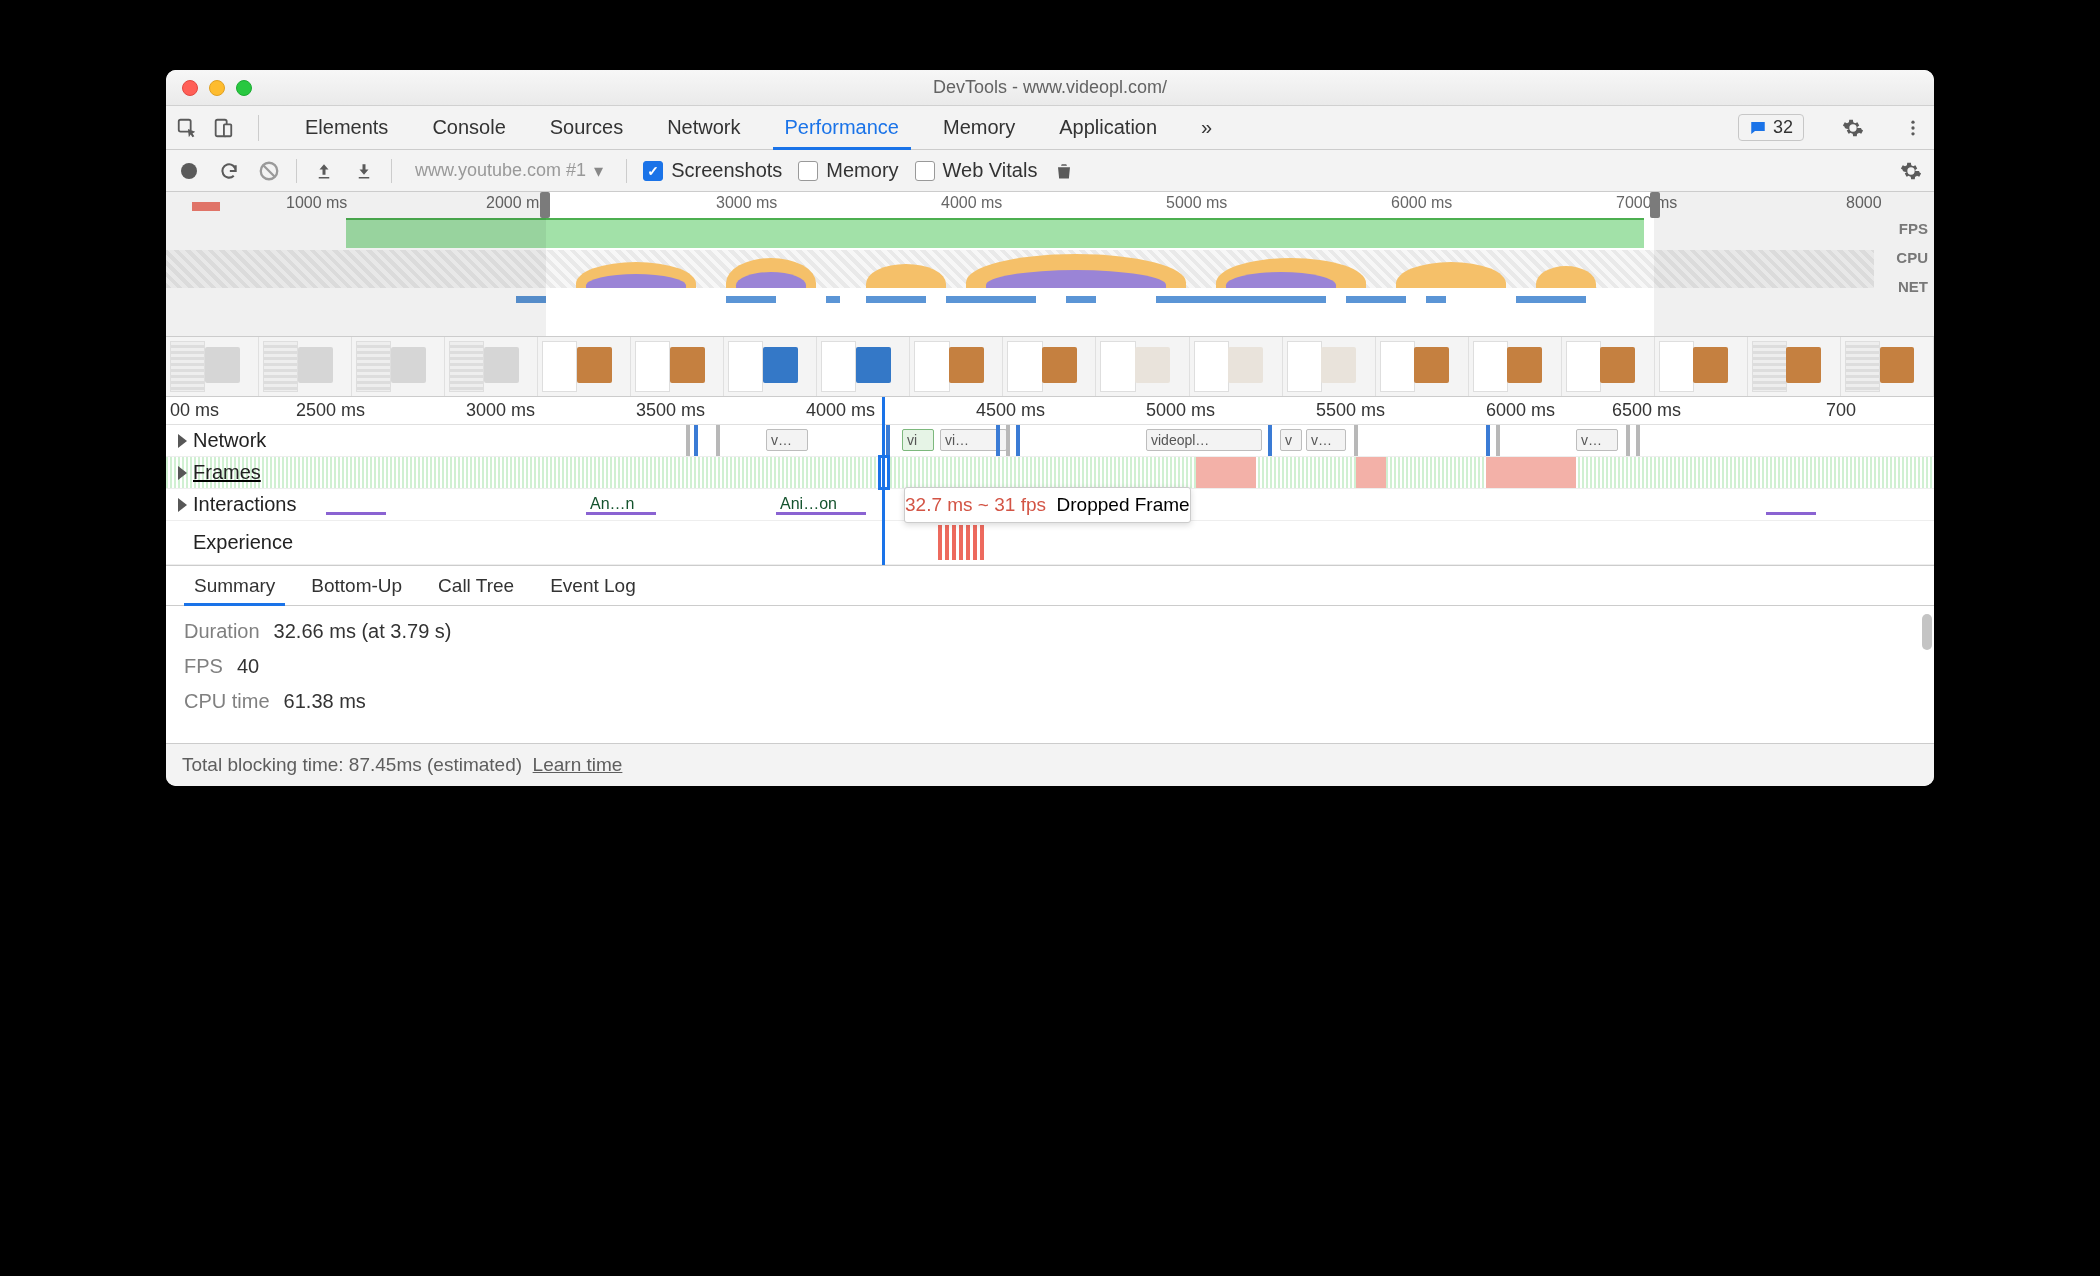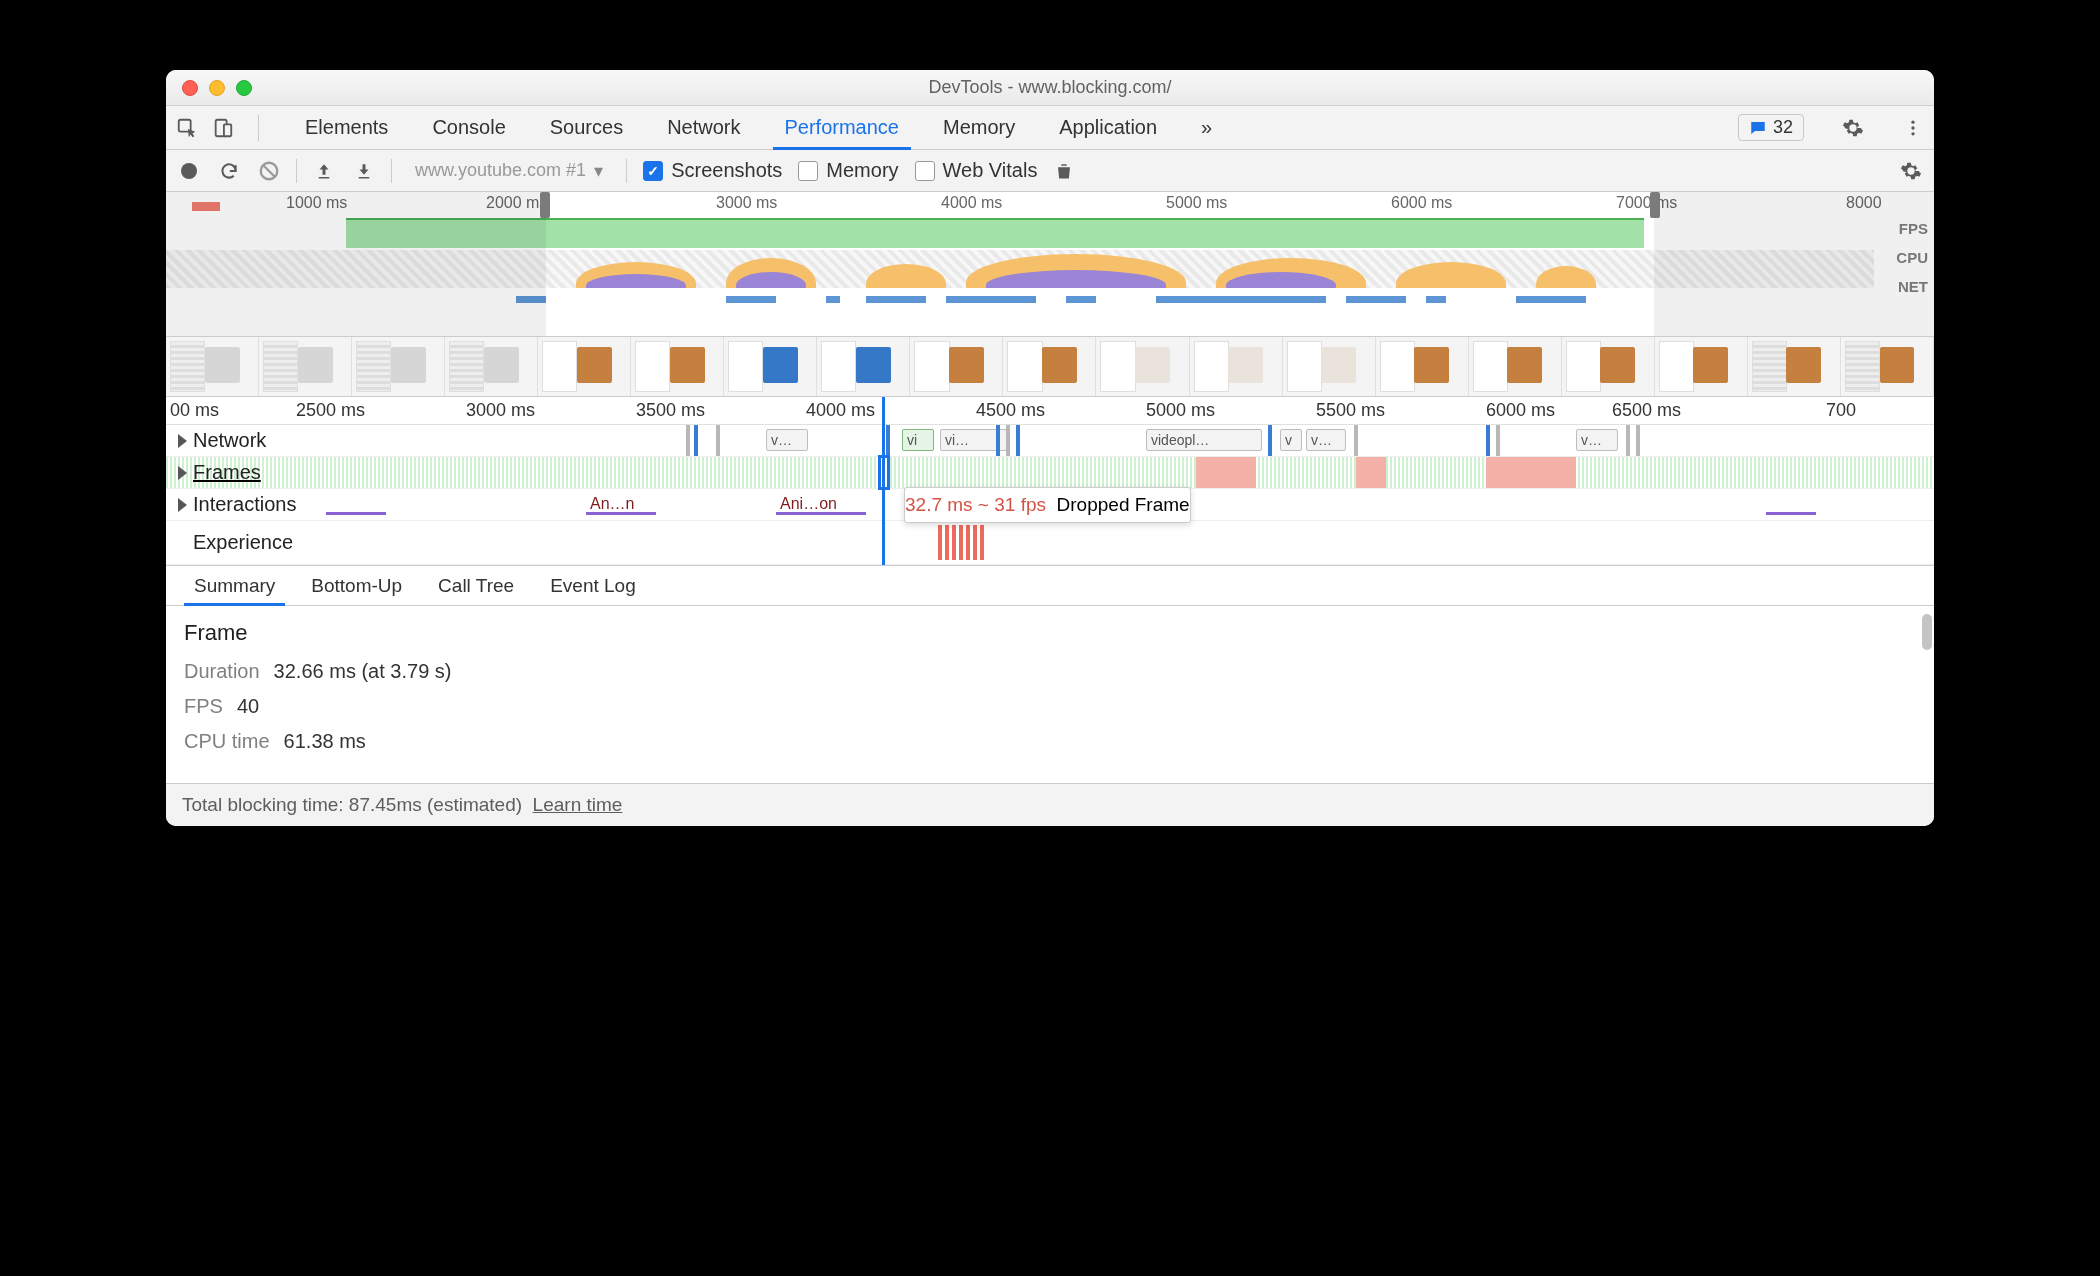--- a/index.html
+++ b/index.html
@@ -71,21 +71,21 @@
 .tl-label { width:160px; padding-left:12px; font-size:20px; color:#222; display:flex; align-items:center; gap:6px; z-index:2; background:#fff;}
 .tri { width:0;height:0;border-top:7px solid transparent;border-bottom:7px solid transparent;border-left:9px solid #575757; }
 .tl-canvas { position:absolute; left:160px; top:0; bottom:0; right:18px; }
 .nw-block { position:absolute; top:4px; height:22px; border:1px solid #bdbdbd; border-radius:2px; font-size:14px; color:#555; padding:0 4px; background:#f3f3f3; overflow:hidden; white-space:nowrap; display:flex; align-items:center;}
 .nw-tick { position:absolute; top:0; width:4px; height:100%; }
 .nw-tick.blue{ background:#3a7bd5; }
 .nw-tick.grey{ background:#b8b8b8; }
 .frm-block{ position:absolute; top:0; bottom:0; }
 .frm-block.red{ background:#f3b1a8; }
 .frm-sel { position:absolute; top:-2px; bottom:-2px; width:12px; border:3px solid #1a73e8; background:#fff;}
-.int-block{ position:absolute; top:6px; height:20px; border-bottom:3px solid #8a63d2; font-size:16px; color:#7f1d1d; background:#fff; padding:0 4px;}
+.int-block{ position:absolute; top:6px; height:20px; border-bottom:3px solid #8a63d2; font-size:16px; color:#14532d; background:#fff; padding:0 4px;}
 .exp-block{ position:absolute; top:4px; bottom:4px; background: repeating-linear-gradient(90deg, #ed6a5e 0 4px, #fff 4px 7px);}
 .vline { position:absolute; top:0; bottom:0; width:3px; background:#1a73e8; z-index:3; }
 
 .tooltip { position:absolute; background:#fff; border:1px solid #ccc; border-radius:3px; padding:6px 0; font-size:19px; box-shadow:0 2px 6px rgba(0,0,0,.15); z-index:5; white-space:nowrap;}
 .tooltip .warn{color:#d35445;}
 
 .detail-tabs { height:40px; border-bottom:1px solid #ccc; display:flex; align-items:center; padding-left:10px;}
 .detail-tab { padding:0 18px; height:100%; display:flex; align-items:center; font-size:19px; color:#333; cursor:pointer; position:relative;}
 .detail-tab.active::after{content:"";position:absolute;bottom:-1px;left:8px;right:8px;height:3px;background:#1a73e8;}
 
@@ -104,21 +104,21 @@
 <body>
 
 <div class="window">
 
   <div class="titlebar">
     <div class="traffic">
       <div class="dot red"></div>
       <div class="dot yel"></div>
       <div class="dot grn"></div>
     </div>
-    <div class="title">DevTools - www.blocking.com/</div>
+    <div class="title">DevTools - www.videopl.com/</div>
   </div>
 
   <div class="panels-bar">
     <div class="panels-left">
       <span class="ico">
         <svg width="22" height="22" viewBox="0 0 24 24" fill="none" stroke="currentColor" stroke-width="2">
             <rect x="3" y="3" width="13" height="13" rx="2"></rect>
             <path d="M13 13 l8 3 -3 2 2 3 -2 1 -2-3 -2 3z" fill="currentColor" stroke="none"></path>
           </svg>
       </span>
@@ -428,21 +428,20 @@
 
   <div class="detail-tabs">
     <div class="detail-tab active">Summary</div>
     <div class="detail-tab">Bottom-Up</div>
     <div class="detail-tab">Call Tree</div>
     <div class="detail-tab">Event Log</div>
   </div>
 
   <div class="summary">
     <div class="summary-scroll"></div>
-    <h3>Frame</h3>
     <div class="kv">
         <span class="k">Duration</span>
         <span>32.66 ms (at 3.79 s)</span>
       </div>
     <div class="kv">
         <span class="k">FPS</span>
         <span>40</span>
       </div>
     <div class="kv">
         <span class="k">CPU time</span>

